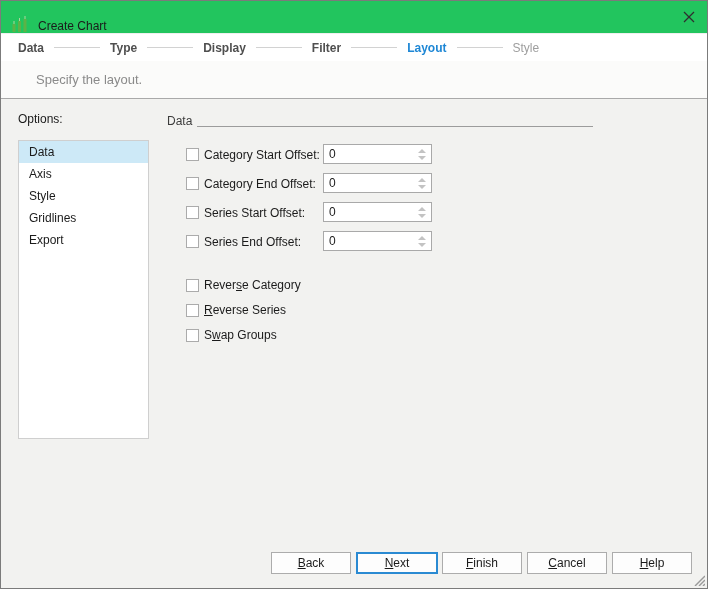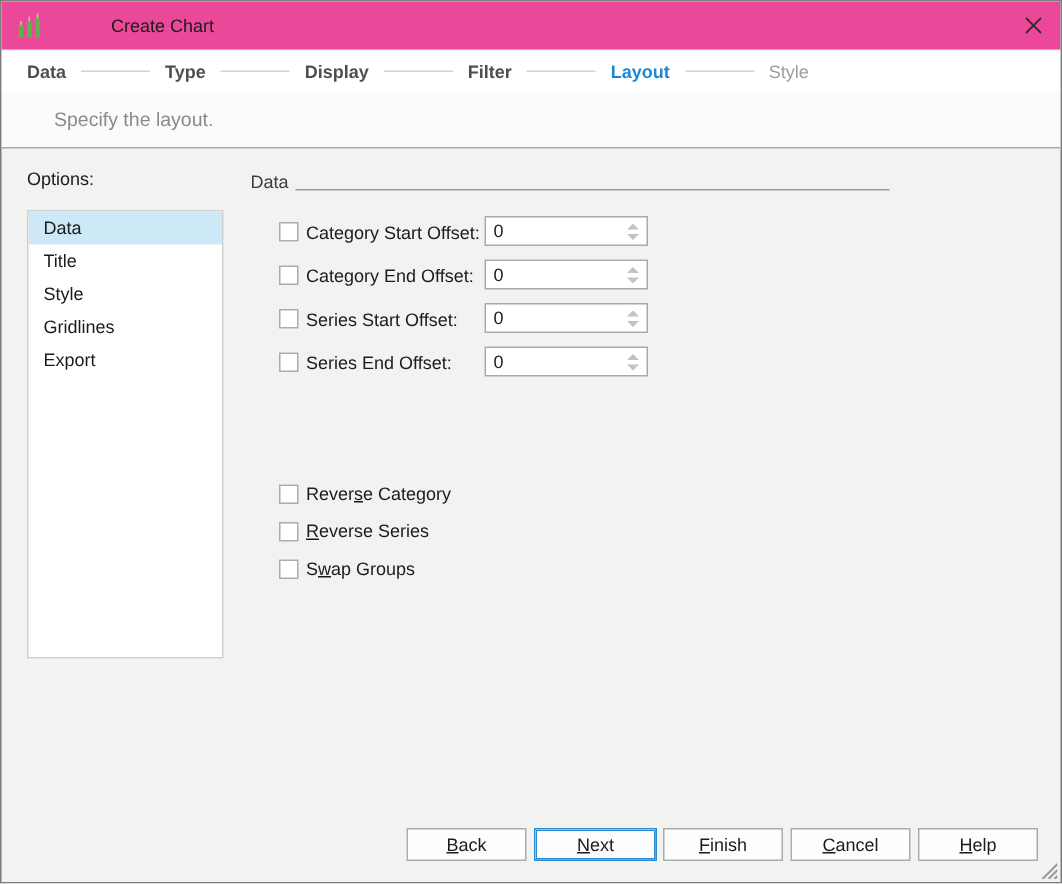--- a/index.html
+++ b/index.html
@@ -1,21 +1,21 @@
 <!DOCTYPE html>
 <html><head>
 <meta charset="utf-8">
 <style>
   html,body{margin:0;padding:0;background:#fff;}
   .window{position:relative;width:708px;height:589px;box-sizing:border-box;border:1px solid #7b7b7b;
     background:#f2f2f0;font-family:"Liberation Sans",sans-serif;font-size:12px;color:#1b1b1b;overflow:hidden;}
 
   
-  .titlebar{position:absolute;left:0;top:0;width:100%;height:33px;background:#ec4899;
-    border-bottom:1px solid #efefef;box-sizing:border-box;display:flex;align-items:center;gap:36px;}
+  .titlebar{position:absolute;left:0;top:0;width:100%;height:33px;background:#22c55e;
+    border-bottom:1px solid #efefef;box-sizing:border-box;display:flex;align-items:flex-end;}
   .app-icon{margin:0 9px 0 10px;display:flex;flex:none;}
   .title{font-size:12px;color:#1b1b1b;}
   .close-btn{position:absolute;right:8px;top:6px;width:20px;height:20px;display:flex;
     align-items:center;justify-content:center;cursor:pointer;}
 
   
   .stepper{position:absolute;left:17px;top:33px;height:27px;display:flex;align-items:center;background:transparent;}
   .stepper-band{position:absolute;left:0;top:33px;width:100%;height:27px;background:#ffffff;}
   .step{font-weight:bold;color:#4f4f4f;white-space:nowrap;cursor:default;}
   .step.active{color:#1e87d5;}
@@ -32,21 +32,21 @@
   .options-list{position:absolute;left:17px;top:139px;width:131px;height:299px;background:#fff;
     border:1px solid #cfcfcf;box-sizing:border-box;overflow:hidden;}
   .option-item{height:22px;line-height:22px;padding-left:10px;cursor:default;}
   .option-item.selected{background:#cde9f7;}
 
   
   .group-title{position:absolute;left:166px;top:113px;color:#3c3c3c;}
   .group-line{position:absolute;left:196px;top:125px;width:396px;height:1px;background:#9c9c9c;}
 
   .offset-row{position:absolute;left:185px;width:260px;height:20px;}
-  .toggle-row{position:absolute;left:185px;height:14px;display:flex;align-items:center;margin-top:44px;}
+  .toggle-row{position:absolute;left:185px;height:14px;display:flex;align-items:center;}
   .checkbox{width:13px;height:13px;background:#fff;border:1px solid #ababab;box-sizing:border-box;flex:none;cursor:default;}
   .offset-row .checkbox{position:absolute;left:0;top:4px;}
   .offset-row .cb-label{position:absolute;left:18px;top:4px;white-space:nowrap;}
   .toggle-row .cb-label{margin-left:5px;white-space:nowrap;}
 
   .spinbox{position:absolute;left:137px;top:0;width:109px;height:20px;border:1px solid #a9a9a9;
     background:#fff;box-sizing:border-box;}
   .spin-input{position:absolute;left:0;top:0;width:84px;height:18px;border:0;outline:0;margin:0;
     padding:0 0 0 5px;font-family:"Liberation Sans",sans-serif;font-size:12px;color:#1b1b1b;background:transparent;}
   .spin-btns{position:absolute;right:2px;top:1px;width:14px;height:16px;display:flex;flex-direction:column;
@@ -106,21 +106,21 @@
     <span class="step upcoming">Style</span>
   </div>
 
   <div class="subtitle-band">
     <span class="subtitle">Specify the layout.</span>
   </div>
 
   <div class="options-label">Options:</div>
   <div class="options-list">
     <div class="option-item selected">Data</div>
-    <div class="option-item">Title</div>
+    <div class="option-item">Axis</div>
     <div class="option-item">Style</div>
     <div class="option-item">Gridlines</div>
     <div class="option-item">Export</div>
   </div>
 
   <div class="group-title">Data</div>
   <div class="group-line"></div>
 
   <div class="offset-row" style="top:143px">
     <span class="checkbox"></span>

